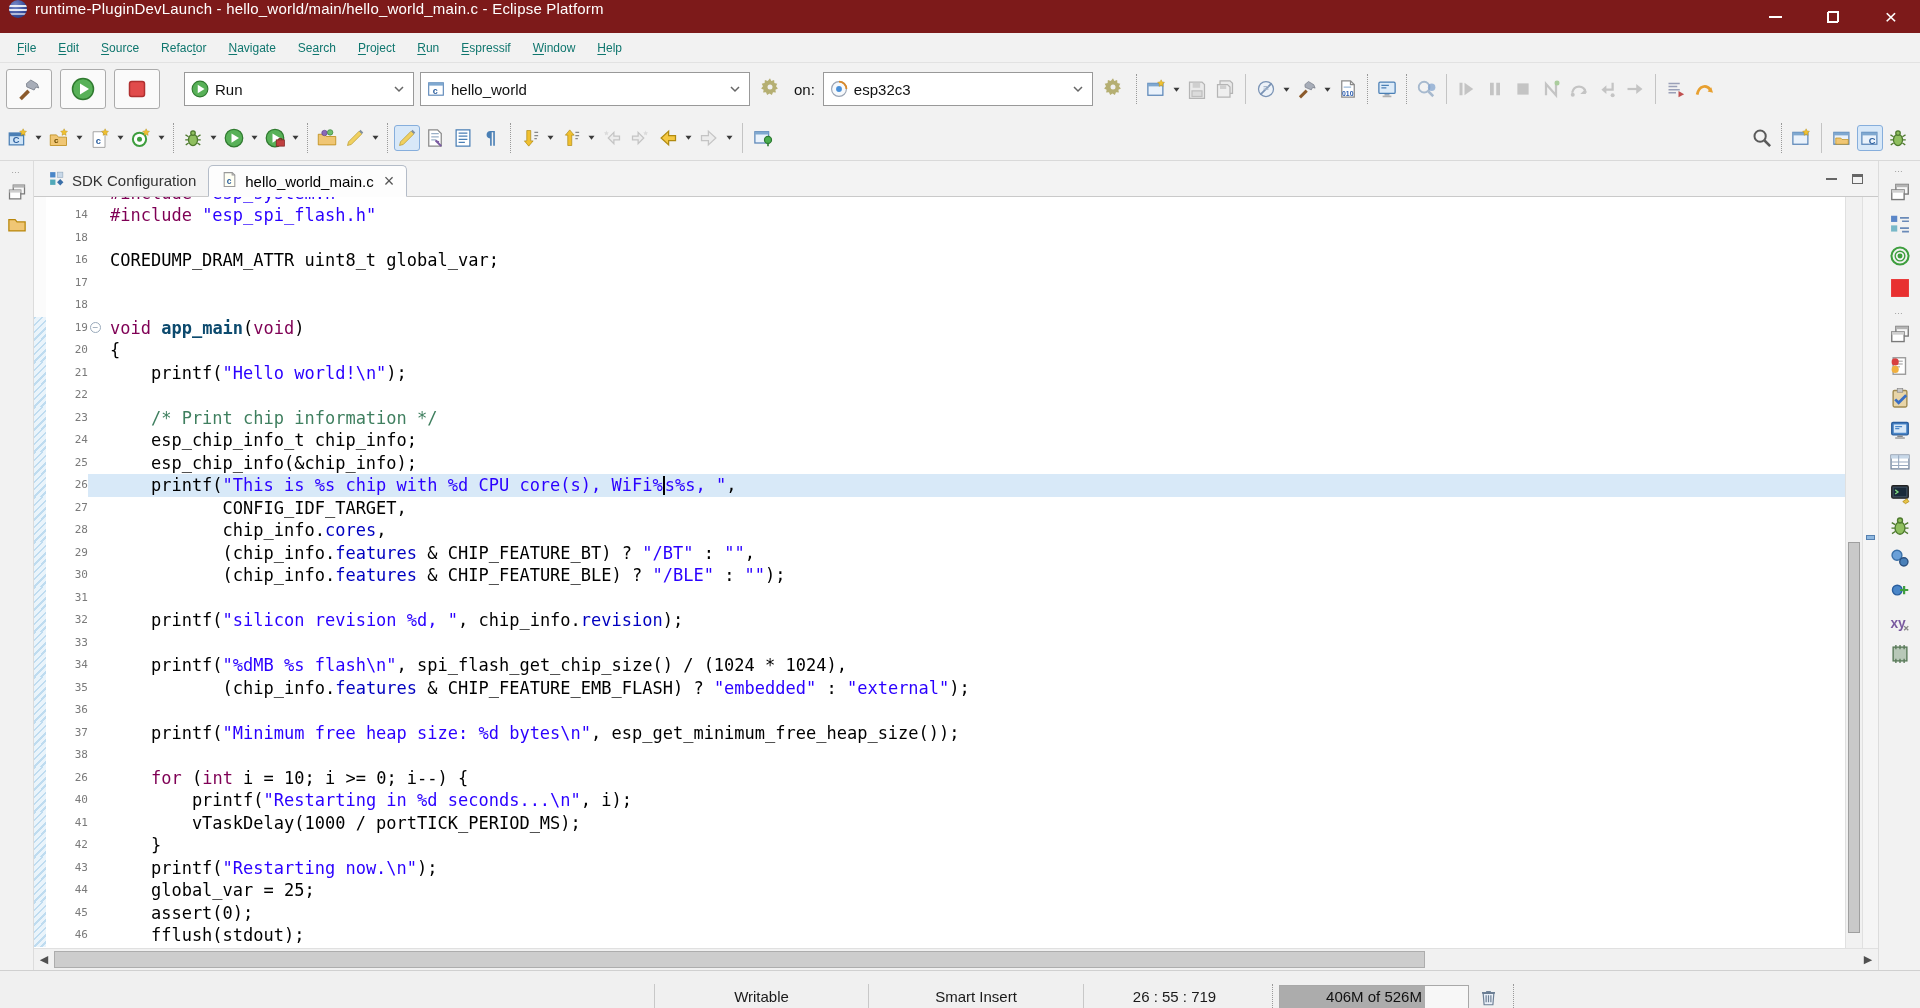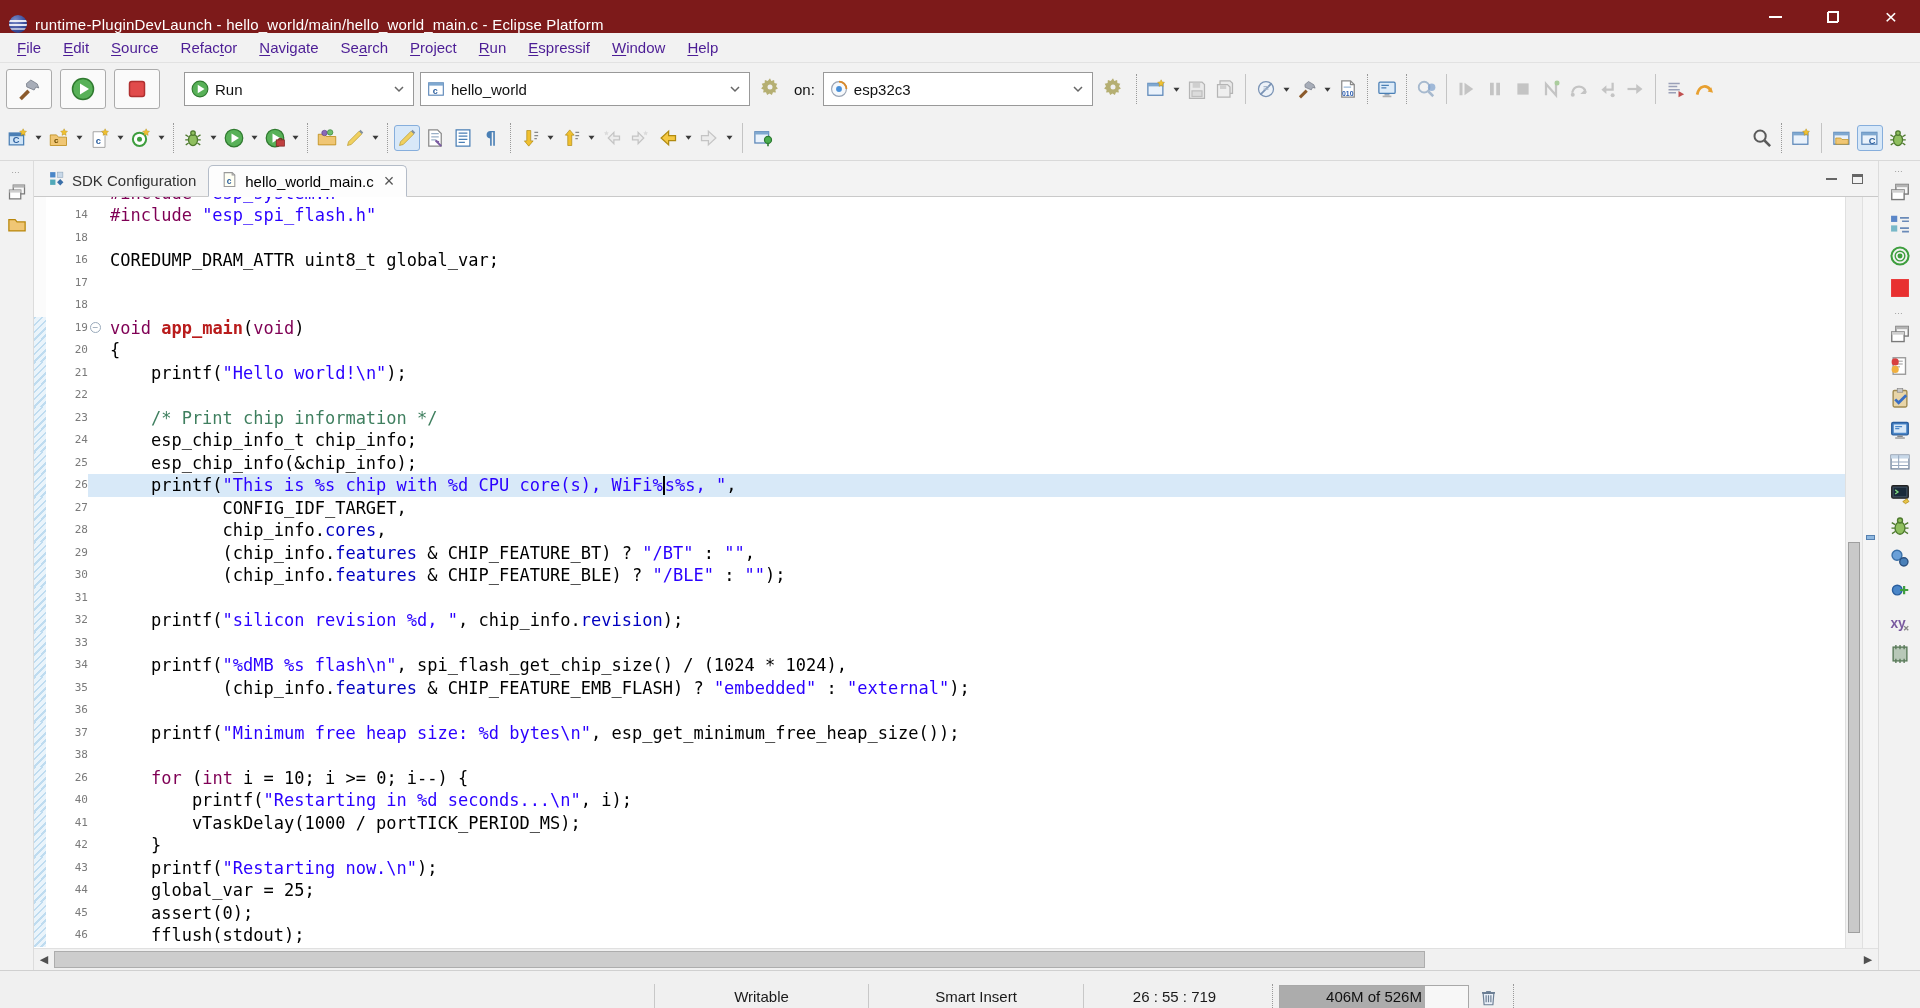--- a/index.html
+++ b/index.html
@@ -1,34 +1,34 @@
 <!DOCTYPE html>
 <html><head>
 <meta charset="utf-8">
 <style>
   * { box-sizing: border-box; margin: 0; padding: 0; }
   html,body { width:1920px; height:1008px; overflow:hidden; font-family:"Liberation Sans",sans-serif; background:#F2F2F2; }
 
   
-  .titlebar { height:33px; background:#7D1A1A; display:flex; align-items:flex-end; color:#fff; }
+  .titlebar { height:33px; background:#7D1A1A; display:flex; align-items:flex-start; color:#fff; }
   .app-icon { width:18px; height:18px; border-radius:50%; margin:0 8px 0 9px;
     background: radial-gradient(circle at 35% 30%, #7a8cc8 0%, #3A4E9E 55%, #20306E 100%); position:relative; overflow:hidden; }
   .app-icon:before { content:""; position:absolute; left:0; right:0; top:5px; height:2px; background:rgba(255,255,255,.85); box-shadow:0 4px 0 rgba(255,255,255,.85), 0 8px 0 rgba(255,255,255,.6); }
   .title-text { font-size:15px; letter-spacing:.2px; }
   .win-controls { margin-left:auto; display:flex; height:100%; }
   .win-btn { width:58px; height:100%; display:flex; align-items:center; justify-content:center; color:#fff; }
   .win-btn .bar { width:13px; height:2px; background:#fff; }
   .win-btn .boxes { width:12px; height:12px; position:relative; }
   .win-btn .boxes:before { content:""; position:absolute; left:0; bottom:0; width:9px; height:9px; border:1.5px solid #fff; background:#7D1A1A;}
   .win-btn .boxes:after { content:""; position:absolute; right:0; top:0; width:9px; height:9px; border:1.5px solid #fff; }
   .win-close { font-size:21px; line-height:1; font-weight:400; }
 
   
   .menubar { height:30px; background:#F2F2F2; display:flex; align-items:center; padding-left:6px; border-bottom:1px solid #E2E2E2; }
-  .menu-item { font-size:15px; color:#4c1d95; padding:4px 11px; }
+  .menu-item { font-size:12px; color:#0f766e; padding:4px 11px; }
   .menu-item u { text-decoration:underline; text-underline-offset:2px; }
 
   
   .toolbar1 { height:52px; background:#F2F2F2; display:flex; align-items:center; padding:0 6px; }
   .toolbar2 { height:46px; background:#F2F2F2; display:flex; align-items:center; padding:0 4px; border-bottom:1px solid #D9D9D9; }
   .big-btn { width:46px; height:40px; border:1px solid #ABABAB; border-radius:3px; background:#FAFAFA; display:flex; align-items:center; justify-content:center; margin-right:8px; }
   .big-btn svg { width:24px; height:24px; }
   .combo { height:34px; background:#fff; border:1px solid #999; display:flex; align-items:center; padding:0 6px; margin-right:6px; }
   .combo .cval { font-size:15px; color:#111; margin:0 8px 0 6px; flex:1; }
   .combo svg.cicon { width:18px; height:18px; }
@@ -83,21 +83,21 @@
   .range.on { background:repeating-linear-gradient(135deg,#BFDCF0 0 2px,#EAF4FB 2px 5px); }
   .lnum { width:42px; text-align:right; font-family:"DejaVu Sans Mono",monospace; font-size:11px; color:#7A7A7A; }
   .foldcol { width:16px; position:relative; }
   .foldmark { position:absolute; left:2px; top:5px; width:11px; height:11px; border:1px solid #9AAABB; border-radius:50%; color:#8899AA; font-size:10px; line-height:9px; text-align:center; background:#fff; }
   .code { flex:1; font-family:"DejaVu Sans Mono",monospace; font-size:17px; white-space:pre; color:#000; padding-left:6px; }
   .cline.hl .code, .cline.hl .foldcol { background:#D8E9F8; }
   .tk { color:#7F0055; font-weight:normal; }
   .ts { color:#2A00FF; }
   .tc { color:#3F7F5F; }
   .tf { color:#0000C0; }
-  .tfn { color:#b91c1c; font-weight:bold;margin-top:39px; }
+  .tfn { color:#0c4a6e; font-weight:bold;margin-top:39px; }
   .caret { display:inline-block; width:0; border-left:2px solid #000; height:19px; vertical-align:text-bottom; }
 
   
   .vscroll { width:17px; background:#F1F1F1; border-left:1px solid #E0E0E0; position:relative; }
   .vthumb { position:absolute; left:2px; right:2px; top:46%; height:52%; background:#C9C9C9; border:1px solid #9F9F9F; }
   .overview { width:16px; background:#F5F5F5; border-left:1px solid #E0E0E0; position:relative; }
   .ov-mark { position:absolute; left:3px; width:9px; height:5px; background:#8FB8E0; border:1px solid #5580B0; }
   .hscroll { height:22px; background:#F1F1F1; border-top:1px solid #E0E0E0; display:flex; align-items:center; position:relative; }
   .harrow { width:20px; height:100%; display:flex; align-items:center; justify-content:center; color:#505050; font-size:11px; }
   .htrack { flex:1; height:100%; position:relative; }

